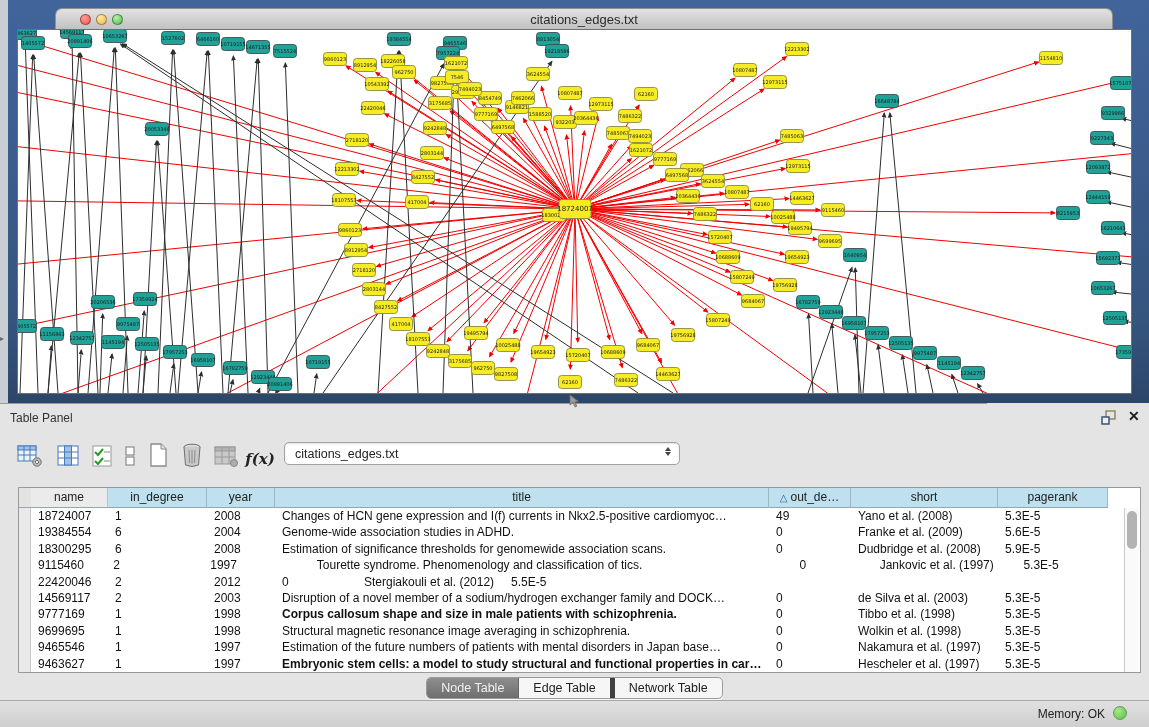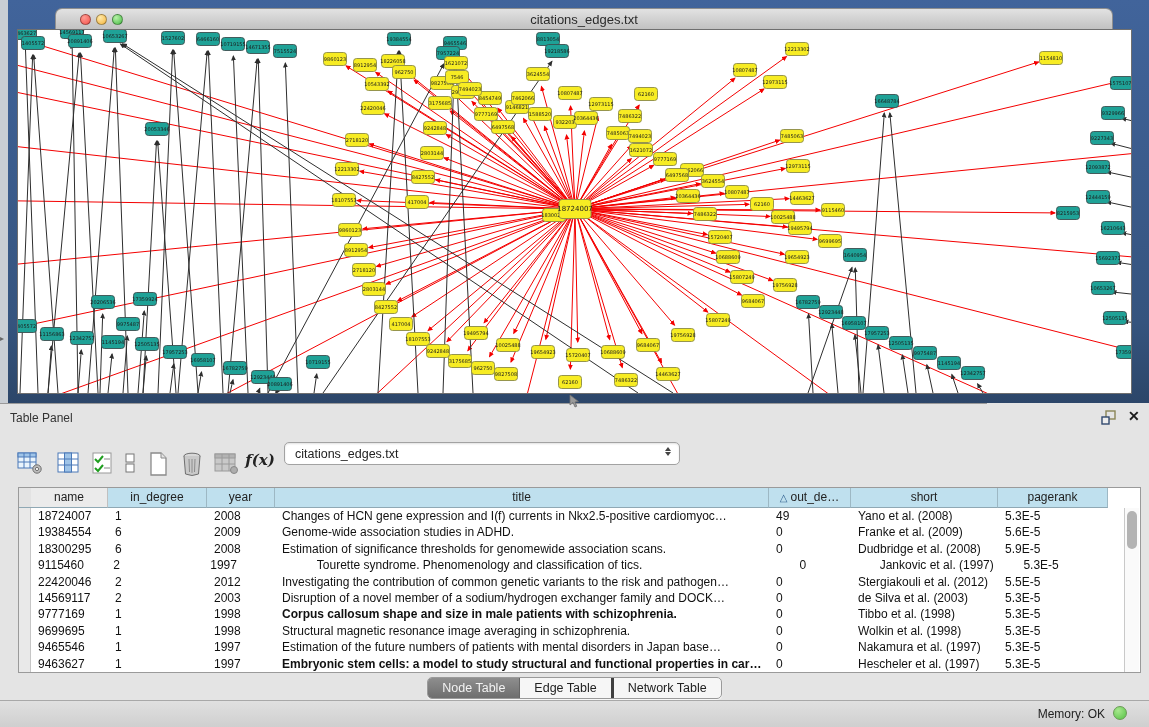--- a/index.html
+++ b/index.html
@@ -25,22 +25,22 @@
   .net-canvas svg{display:block;overflow:hidden;}
   
   .cursor{position:absolute;left:569px;top:394px;z-index:50;}
   
   .table-panel{position:absolute;left:0;top:403px;width:987px;height:297px;
                background:#E4E4E4;border-top:1px solid #9a9a9a;box-sizing:border-box;}
   .tp-title{position:absolute;left:10px;top:7px;font-size:12px;color:#333;}
   .tp-float{position:absolute;left:1101px;top:6px;width:16px;height:15px;cursor:default;}
   .tp-close{position:absolute;left:1128px;top:4px;font-size:14px;font-weight:bold;color:#1a1a1a;}
   .toolbar{position:absolute;left:0;top:30px;width:1149px;height:44px;}
-  .tb-icon{position:absolute;top:17px;width:28px;height:28px;display:flex;
-           align-items:flex-start;justify-content:center;}
+  .tb-icon{position:absolute;top:6px;width:28px;height:28px;display:flex;
+           align-items:flex-end;justify-content:center;}
   .fx-label{font-family:"DejaVu Serif",serif;font-style:italic;font-weight:bold;
             font-size:15px;color:#222;}
   .combo{position:absolute;left:284px;top:8px;width:396px;height:23px;background:#fff;
          border:1px solid #A2A2A2;border-radius:5px;box-sizing:border-box;
          box-shadow:inset 0 1px 2px rgba(0,0,0,.12);}
   .combo .val{position:absolute;left:10px;top:4px;font-size:12.5px;color:#222;}
   .combo .arrows{position:absolute;right:8px;top:4px;display:flex;flex-direction:column;gap:1px;}
   .combo .arrows i{width:0;height:0;border-left:3.5px solid transparent;border-right:3.5px solid transparent;}
   .combo .arrows .up{border-bottom:4.5px solid #444;}
   .combo .arrows .dn{border-top:4.5px solid #444;}
@@ -62,21 +62,21 @@
       text-overflow:ellipsis;box-sizing:border-box;padding-left:7px;}
   .vscroll{position:absolute;right:1px;top:20px;width:15px;height:164px;background:#FAFAFA;
            border-left:1px solid #C9C9C9;box-sizing:border-box;}
   .vthumb{position:absolute;left:2px;top:3px;width:10px;height:38px;background:#B3B3B3;border-radius:6px;}
   
   .tabbar{position:absolute;left:0;top:272px;width:1149px;height:26px;display:flex;
           justify-content:center;align-items:flex-start;}
   .seg{display:flex;margin-top:1px;border:1px solid #9a9a9a;border-radius:5px;overflow:hidden;
        background:#F6F6F6;box-shadow:0 1px 1px rgba(255,255,255,.8);}
   .seg .tab{height:20px;line-height:20px;font-size:12.5px;color:#222;padding:0 14px;
-            border-right:3px solid #404040;}
+            border-right:5px solid #404040;}
   .seg .tab:last-child{border-right:none;}
   .seg .tab.active{background:linear-gradient(#8e8e8e,#6e6e6e);color:#f2f2f2;border-right:1px solid #666;}
   
   .statusbar{position:absolute;left:0;top:700px;width:1149px;height:27px;
              background:linear-gradient(#E0E0E0,#CFCFCF);border-top:1px solid #A8A8A8;box-sizing:border-box;}
   .mem-label{position:absolute;right:44px;top:6px;font-size:12px;color:#222;}
   .mem-dot{position:absolute;right:22px;top:5px;width:14px;height:14px;border-radius:50%;
            background:radial-gradient(circle at 35% 30%,#A8E88E,#55C245);border:1px solid #6a9a55;box-sizing:border-box;}
 </style>
 </head>
@@ -649,21 +649,21 @@
             <div class="td" style="width: 99px;">1</div>
             <div class="td" style="width: 68px;">2008</div>
             <div class="td" style="width: 494px;">Changes of HCN gene expression and I(f) currents in Nkx2.5-positive cardiomyoc…</div>
             <div class="td" style="width: 82px;">49</div>
             <div class="td" style="width: 147px;">Yano et al. (2008)</div>
             <div class="td" style="width: 110px;">5.3E-5</div>
           </div>
           <div class="tr">
             <div class="td" style="width: 77px;">19384554</div>
             <div class="td" style="width: 99px;">6</div>
-            <div class="td" style="width: 68px;">2009</div>
+            <div class="td" style="width: 68px;">2004</div>
             <div class="td" style="width: 494px;">Genome-wide association studies in ADHD.</div>
             <div class="td" style="width: 82px;">0</div>
             <div class="td" style="width: 147px;">Franke et al. (2009)</div>
             <div class="td" style="width: 110px;">5.6E-5</div>
           </div>
           <div class="tr">
             <div class="td" style="width: 77px;">18300295</div>
             <div class="td" style="width: 99px;">6</div>
             <div class="td" style="width: 68px;">2008</div>
             <div class="td" style="width: 494px;">Estimation of significance thresholds for genomewide association scans.</div>
@@ -677,21 +677,20 @@
             <div class="td" style="width: 68px;">1997</div>
             <div class="td" style="width: 494px; margin-left: 40px;">Tourette syndrome. Phenomenology and classification of tics.</div>
             <div class="td" style="width: 82px;">0</div>
             <div class="td" style="width: 147px;">Jankovic et al. (1997)</div>
             <div class="td" style="width: 110px;">5.3E-5</div>
           </div>
           <div class="tr">
             <div class="td" style="width: 77px;">22420046</div>
             <div class="td" style="width: 99px;">2</div>
             <div class="td" style="width: 68px;">2012</div>
-            <div class="td" style="width: 494px;">Investigating the contribution of common genetic variants to the risk and pathogen…</div>
             <div class="td" style="width: 82px;">0</div>
             <div class="td" style="width: 147px;">Stergiakouli et al. (2012)</div>
             <div class="td" style="width: 110px;">5.5E-5</div>
           </div>
           <div class="tr">
             <div class="td" style="width: 77px;">14569117</div>
             <div class="td" style="width: 99px;">2</div>
             <div class="td" style="width: 68px;">2003</div>
             <div class="td" style="width: 494px;">Disruption of a novel member of a sodium/hydrogen exchanger family and DOCK…</div>
             <div class="td" style="width: 82px;">0</div>

